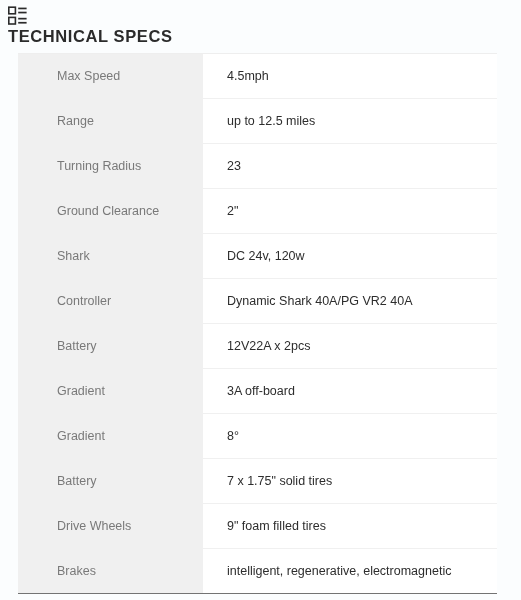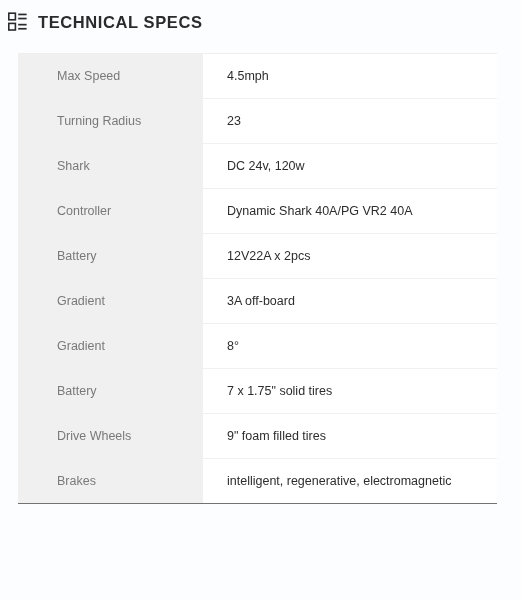--- a/index.html
+++ b/index.html
@@ -16,25 +16,26 @@
 
   .page {
     position: relative;
     width: 521px;
     height: 600px;
   }
 
   
   .section-header {
     display: flex;
-    align-items: flex-end;
+    align-items: flex-start;
     position: absolute;
     left: 8px;
     top: 6px;
     height: 26px;
+    flex-direction: column;
   }
 
   .specs-icon {
     width: 19px;
     height: 20px;
     margin-right: 11px;
     flex: 0 0 auto;
     display: block;
   }
 
@@ -115,22 +116,30 @@
     <div class="section-title">TECHNICAL SPECS</div>
   </div>
 
   <table class="spec-table">
     <tbody>
       <tr class="spec-row">
         <td class="spec-label">Max Speed</td>
         <td class="spec-value">4.5mph</td>
       </tr>
       <tr class="spec-row">
+        <td class="spec-label">Range</td>
+        <td class="spec-value">up to 12.5 miles</td>
+      </tr>
+      <tr class="spec-row">
         <td class="spec-label">Turning Radius</td>
         <td class="spec-value">23</td>
+      </tr>
+      <tr class="spec-row">
+        <td class="spec-label">Ground Clearance</td>
+        <td class="spec-value">2"</td>
       </tr>
       <tr class="spec-row">
         <td class="spec-label">Shark</td>
         <td class="spec-value">DC 24v, 120w</td>
       </tr>
       <tr class="spec-row">
         <td class="spec-label">Controller</td>
         <td class="spec-value">Dynamic Shark 40A/PG VR2 40A</td>
       </tr>
       <tr class="spec-row">

